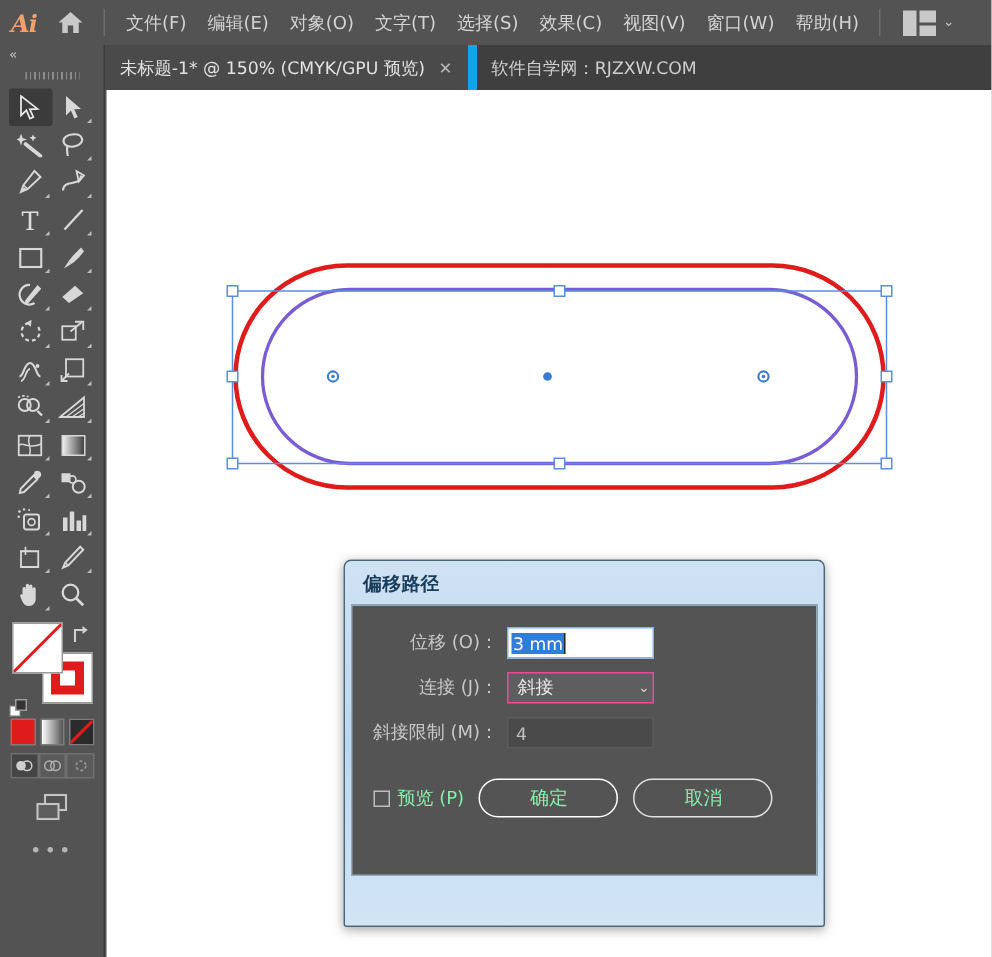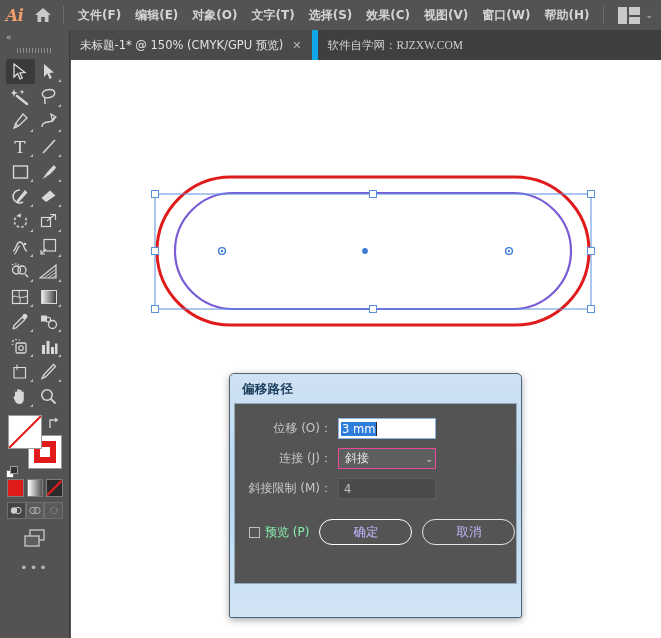--- a/index.html
+++ b/index.html
@@ -16,21 +16,21 @@
     position: absolute; left: 0; top: 0; width: 661px; height: 30px;
     background: #535353; display: flex; align-items: center;
   }
   .ai-logo {
     width: 32px; height: 30px; display: flex; align-items: center; justify-content: center;
     color: #f3a06a; font-size: 16px; font-weight: bold; font-style: italic;
     letter-spacing: -0.5px; font-family: "DejaVu Serif", serif;
   }
   .home-icon { width: 30px; height: 30px; display: flex; align-items: center; justify-content: center; }
   .menu-sep { width: 1px; height: 18px; background: #6d6d6d; margin: 0 7px; }
-  .menu-items { display: flex; align-items: flex-end; font-weight: bold; }
+  .menu-items { display: flex; align-items: flex-end; }
   .menu-item {
     padding: 3px 7px; color: #d4d4d4; font-size: 12px; white-space: nowrap; cursor: default;
   }
   .ws-switch { display: flex; align-items: center; gap: 5px; padding: 0 8px; }
   .ws-grid { display: grid; grid-template-columns: 9px 11px; grid-template-rows: 8px 7px; gap: 2px; }
   .ws-grid i { background: #c9c9c9; display: block; }
   .ws-grid i.tall { grid-row: span 2; }
   .chev { color: #c9c9c9; font-size: 9px; line-height: 1; }
 
   
@@ -39,21 +39,21 @@
     background: #3f3f3f; display: flex; align-items: stretch;
   }
   .tabbar-lead { width: 70px; background: #404040; border-right: 1px solid #2b2b2b;}
   .tab {
     display: flex; align-items: center; gap: 9px;
     padding: 0 10px; font-size: 11.5px; color: #cfcfcf;
     border-right: 6px solid #0ea5e9; cursor: default; white-space: nowrap;
   }
   .tab.active { background: #4a4a4a; color: #e2e2e2; }
   .tab-close { color: #b8b8b8; font-size: 11px; line-height: 1; cursor: pointer; }
-  .tab.plain { background: #3f3f3f; border-right: none; font-family: Liberation Serif, serif; }
+  .tab.plain { background: #3f3f3f; border-right: none; }
 
   
   .toolbar {
     position: absolute; left: 0; top: 30px; width: 70px; height: 608px;
     background: #535353; border-right: 1px solid #3b3b3b;
   }
   .tb-collapse { height: 14px; color: #c0c0c0; font-size: 9px; padding-left: 6px; line-height: 14px; letter-spacing:-1px;}
   .tb-grip { height: 12px; display: flex; align-items: center; justify-content: center; }
   .tb-grip span {
     display: block; width: 36px; height: 5px;
@@ -95,21 +95,21 @@
   .dots { text-align: center; color: #b5b5b5; font-size: 13px; letter-spacing: 2px; margin-top: 10px; }
 
   
   .canvas {
     position: absolute; left: 71px; top: 60px; width: 590px; height: 578px;
     background: #ffffff; overflow: hidden;
   }
 
   
   .dlg {
-    position: absolute; left: 229px; top: 373px; width: 293px; height: 245px;
+    position: absolute; left: 229px; top: 373px; width: 321px; height: 245px;
     background: linear-gradient(to bottom, #cfe2f3 0%, #bcd8ef 50%, #d2e5f5 100%);
     border: 1px solid #4b657a;
     border-radius: 5px 5px 2px 2px;
     box-shadow: 0 2px 7px rgba(0,0,0,0.35);
     padding: 4px;
   }
   .dlg-title {
     color: #1b3d5c; font-size: 12.5px; font-weight: bold;
     padding: 3px 4px 5px 8px; letter-spacing: 0.3px;
   }
@@ -139,21 +139,21 @@
     display: flex; align-items: center; padding: 0 5px; color: #c0c0c0; font-size: 11.5px;
   }
   .dlg-footer {
     display: flex; align-items: center; gap: 10px;
     padding: 11px 0 0 14px;
   }
   .chk { width: 11px; height: 11px; border: 1px solid #bdbdbd; background: #545454; display:inline-block; }
   .chk-label { color: #86efac; font-size: 12px; margin-left: 5px; }
   .btn {
     width: 93px; height: 26px; border: 1px solid #e3e3e3; border-radius: 13px;
-    background: transparent; color: #c4b5fd; font-size: 12.5px;
+    background: transparent; color: #86efac; font-size: 12.5px;
     display: flex; align-items: center; justify-content: center; cursor: default;
     font-family: "DejaVu Sans", "Liberation Sans", sans-serif;
   }
   .btn.primary { border-color: #ffffff; }
 </style>
 </head>
 <body>
 
 <div id="app">
 

